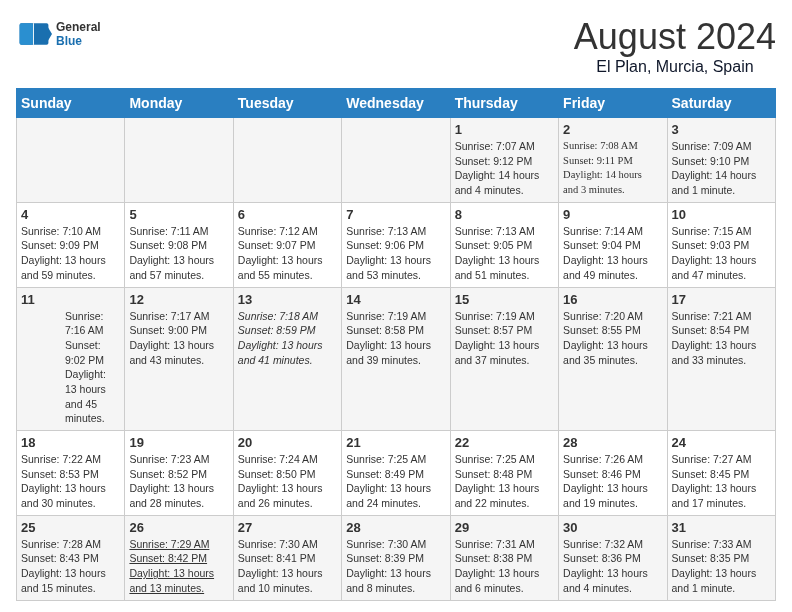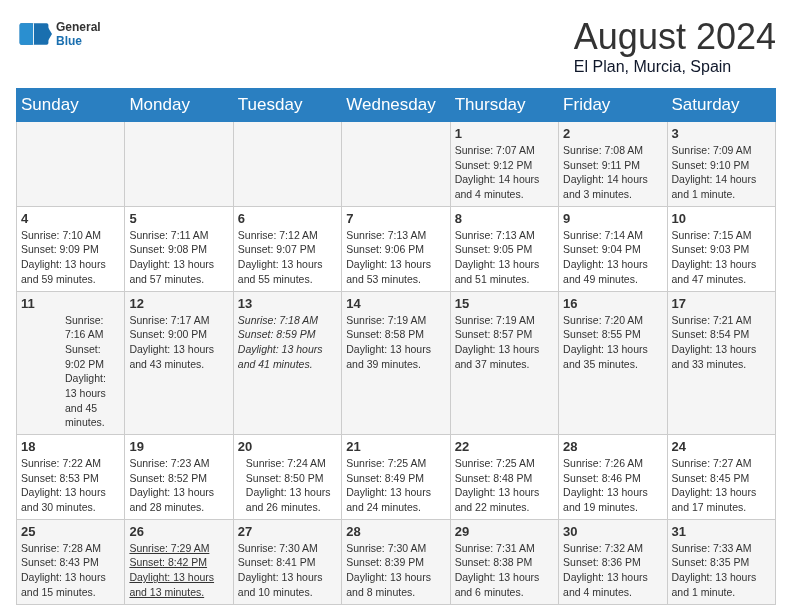--- a/index.html
+++ b/index.html
@@ -26,43 +26,43 @@
       font-weight: bold;
       line-height: 1.2;
     }
     .logo-general { color: #333; }
     .logo-blue { color: #1a6faf; }
     .logo-icon {
       width: 36px;
       height: 36px;
     }
     .title-block {
-      text-align: left;
+      text-align: center;
     }
     .month-year {
       font-size: 36px;
       color: #333;
       font-weight: normal;
     }
     .location {
       font-size: 16px;
       color: #0f172a;
     }
     table {
       width: 100%;
       border-collapse: collapse;
       font-size: 11px;
     }
     thead th {
       background: #2a7fc1;
       color: #fff;
       padding: 6px 4px;
       text-align: left;
-      font-size: 17px;
-      font-weight: normal;
+      font-size: 14px;
+      font-weight: bold;
       border: 1px solid #2a7fc1;
     }
     tbody td {
       border: 1px solid #ccc;
       vertical-align: top;
       padding: 4px;
       width: calc(100% / 7);
       height: 80px;
       background: #fff;
     }
@@ -135,21 +135,21 @@
         <td class="empty"></td>
         <td>
           <span class="day-num">1</span>
           <div class="day-info" style="white-space: pre-line;">Sunrise: 7:07 AM
 Sunset: 9:12 PM
 Daylight: 14 hours
 and 4 minutes.</div>
         </td>
         <td>
           <span class="day-num">2</span>
-          <div class="day-info" style="white-space: pre-line;">Sunrise: 7:08 AM
+          <div class="day-info" style="white-space: pre-line; font-family: Liberation Serif, serif;">Sunrise: 7:08 AM
 Sunset: 9:11 PM
 Daylight: 14 hours
 and 3 minutes.</div>
         </td>
         <td>
           <span class="day-num">3</span>
           <div class="day-info" style="white-space: pre-line;">Sunrise: 7:09 AM
 Sunset: 9:10 PM
 Daylight: 14 hours
 and 1 minute.</div>
@@ -267,21 +267,21 @@
         </td>
         <td>
           <span class="day-num">19</span>
           <div class="day-info" style="white-space: pre-line;">Sunrise: 7:23 AM
 Sunset: 8:52 PM
 Daylight: 13 hours
 and 28 minutes.</div>
         </td>
         <td>
           <span class="day-num">20</span>
-          <div class="day-info" style="white-space: pre-line; margin-left: 8px;">Sunrise: 7:24 AM
+          <div class="day-info" style="white-space: pre-line;">Sunrise: 7:24 AM
 Sunset: 8:50 PM
 Daylight: 13 hours
 and 26 minutes.</div>
         </td>
         <td>
           <span class="day-num">21</span>
           <div class="day-info" style="white-space: pre-line;">Sunrise: 7:25 AM
 Sunset: 8:49 PM
 Daylight: 13 hours
 and 24 minutes.</div>

